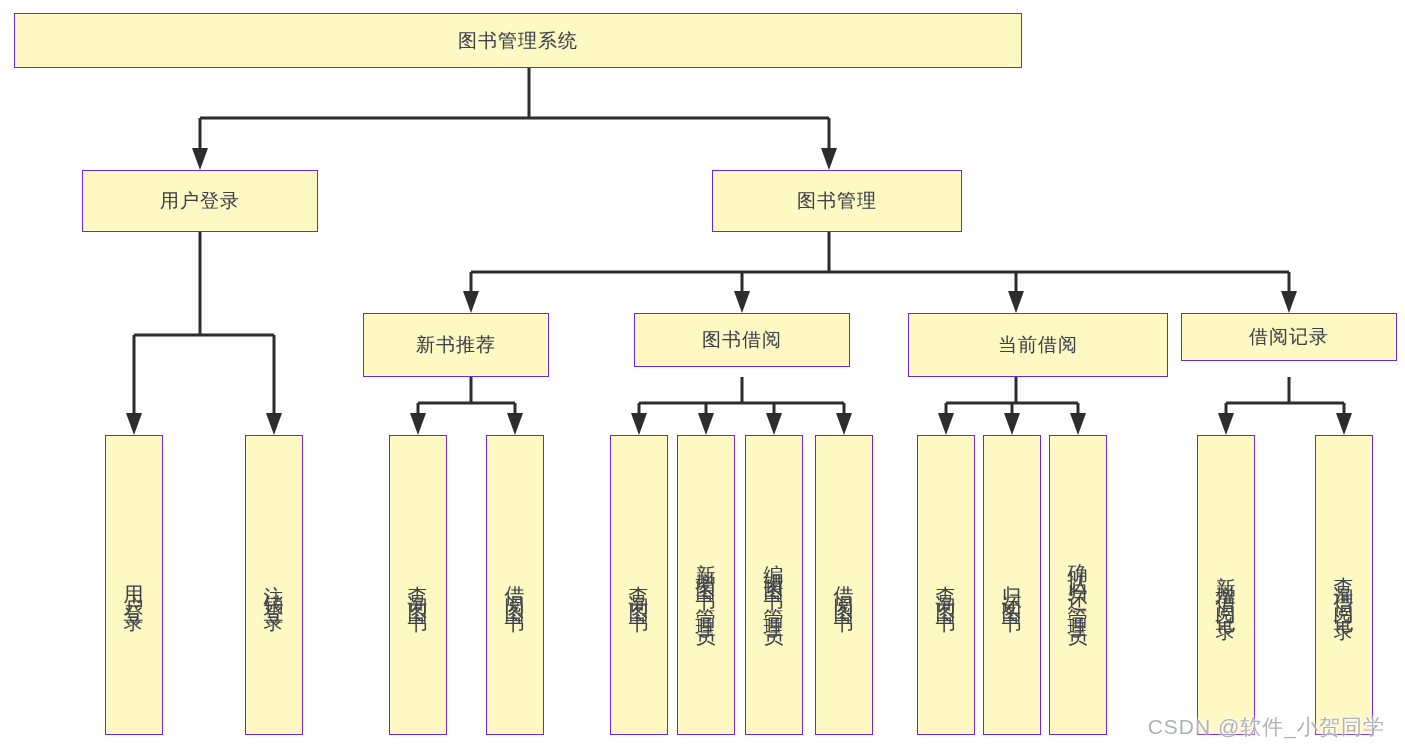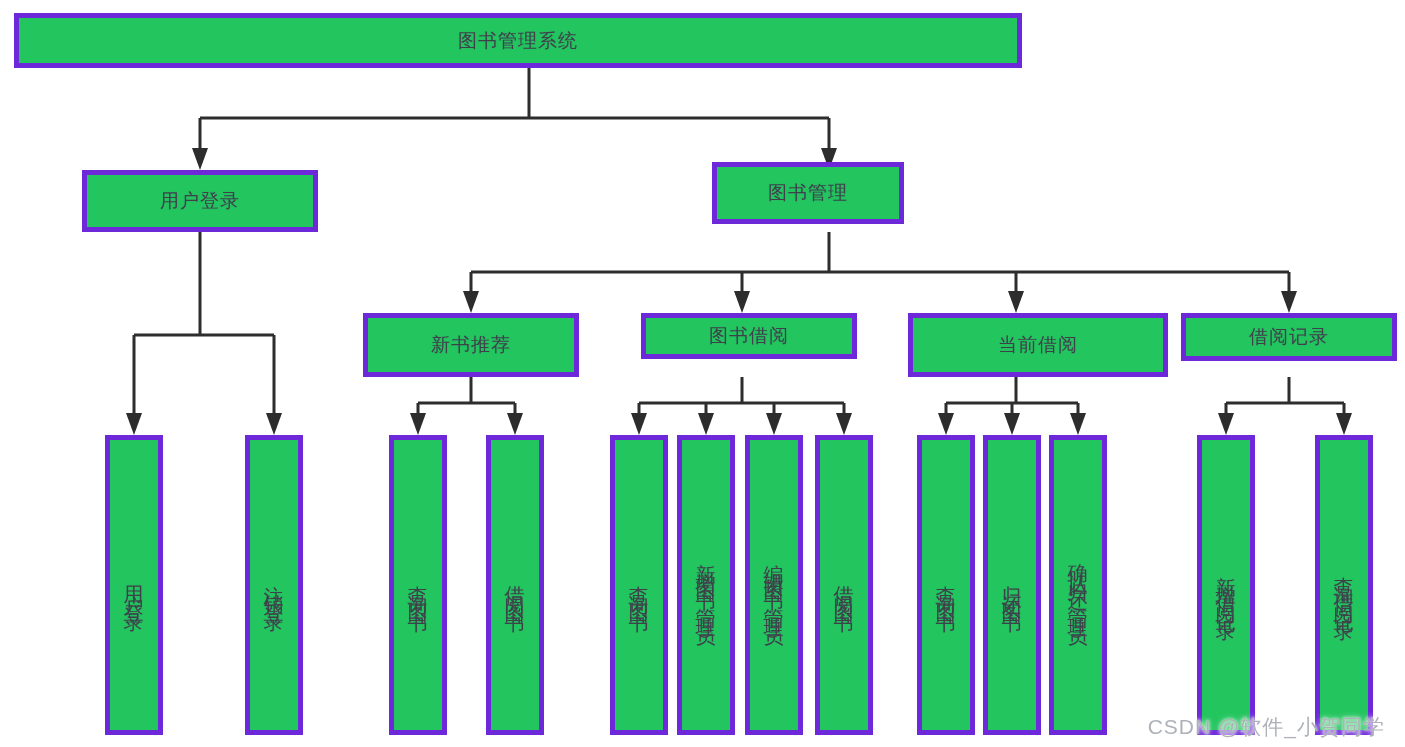--- a/index.html
+++ b/index.html
@@ -6,22 +6,22 @@
   body{
     position:relative;
     width:1405px;height:747px;
     overflow:hidden;
     font-family:"Liberation Sans","DejaVu Sans",sans-serif;
   }
   .connectors{position:absolute;left:0;top:0;z-index:1;}
   .node{
     position:absolute;
     box-sizing:border-box;
-    background:#22c55e;
-    border:5px solid #6d28d9;
+    background:#fef9c3;
+    border:1px solid #6d28d9;
     display:flex;
     align-items:center;
     justify-content:center;
     color:#3d4249;
     z-index:2;
   }
   .hnode{
     font-size:19px;
     letter-spacing:1px;
     text-shadow:0 0 1px rgba(90,110,150,0.25);
@@ -77,24 +77,24 @@
     <polygon points="1004,413 1020,413 1012,435"></polygon>
     <polygon points="1070,413 1086,413 1078,435"></polygon>
     <polygon points="1218,413 1234,413 1226,435"></polygon>
     <polygon points="1336,413 1352,413 1344,435"></polygon>
   </g>
 </svg>
 
 <div class="node hnode" style="left:14px;top:13px;width:1008px;height:55px;">图书管理系统</div>
 
 <div class="node hnode" style="left:82px;top:170px;width:236px;height:62px;">用户登录</div>
-<div class="node hnode" style="left:712px;top:162px;width:192px;height:62px;">图书管理</div>
+<div class="node hnode" style="left:712px;top:170px;width:250px;height:62px;">图书管理</div>
 
-<div class="node hnode" style="left:363px;top:313px;width:216px;height:64px;">新书推荐</div>
-<div class="node hnode" style="left:634px;top:313px;width:216px;height:46px;margin-left:7px;">图书借阅</div>
+<div class="node hnode" style="left:363px;top:313px;width:186px;height:64px;">新书推荐</div>
+<div class="node hnode" style="left:634px;top:313px;width:216px;height:54px;">图书借阅</div>
 <div class="node hnode" style="left:908px;top:313px;width:260px;height:64px;">当前借阅</div>
 <div class="node hnode" style="left:1181px;top:313px;width:216px;height:48px;">借阅记录</div>
 
 <div class="node leaf" style="left:105px;top:435px;width:58px;height:300px;">用户登录</div>
 <div class="node leaf" style="left:245px;top:435px;width:58px;height:300px;">注销登录</div>
 
 <div class="node leaf" style="left:389px;top:435px;width:58px;height:300px;">查询图书</div>
 <div class="node leaf" style="left:486px;top:435px;width:58px;height:300px;">借阅图书</div>
 
 <div class="node leaf" style="left:610px;top:435px;width:58px;height:300px;">查询图书</div>

